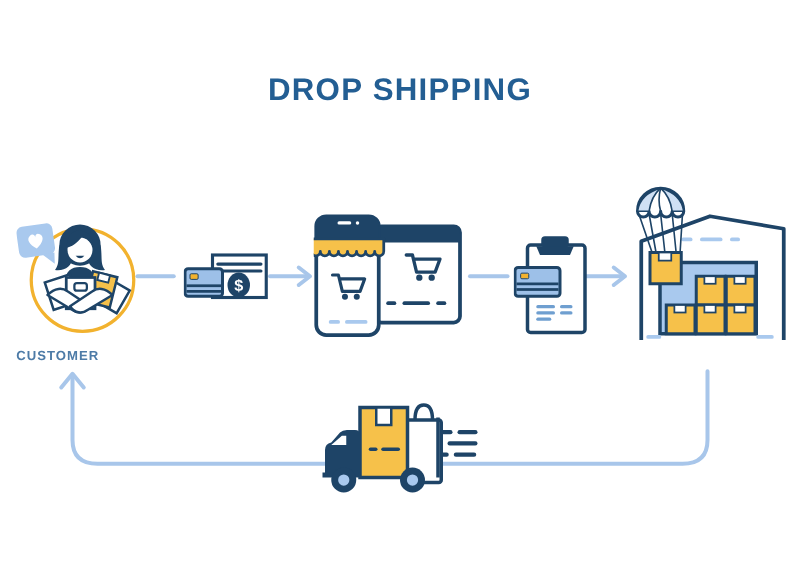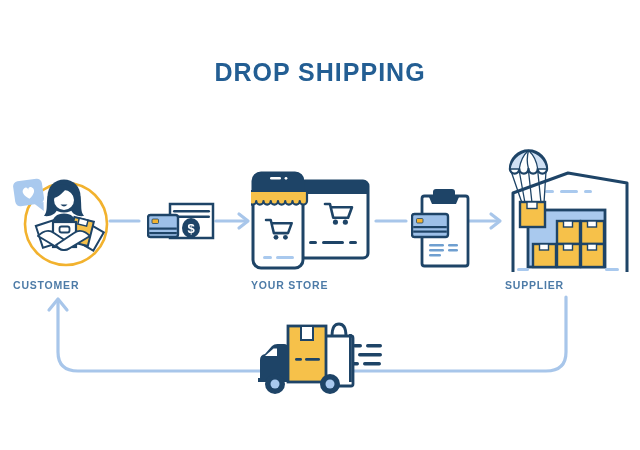--- a/index.html
+++ b/index.html
@@ -114,21 +114,20 @@
       <path d="M-2 31 H56 V41 a3.625 3.625 0 0 1 -7.25 0 a3.625 3.625 0 0 1 -7.25 0 a3.625 3.625 0 0 1 -7.25 0 a3.625 3.625 0 0 1 -7.25 0 a3.625 3.625 0 0 1 -7.25 0 a3.625 3.625 0 0 1 -7.25 0 a3.625 3.625 0 0 1 -7.25 0 a3.625 3.625 0 0 1 -7.25 0 Z" fill="#f6c14a" stroke="#1e4467" stroke-width="2.2" stroke-linejoin="round"></path>
       <g transform="translate(15,60) scale(1.05)">
         <path d="M0 0 h4.5 l3 12.5 h13.5 l3.5 -9.5 h-18.5" fill="none" stroke="#1e4467" stroke-width="2.4" stroke-linecap="round" stroke-linejoin="round"></path>
         <circle cx="9.5" cy="16.5" r="2.3" fill="#1e4467"></circle>
         <circle cx="18.5" cy="16.5" r="2.3" fill="#1e4467"></circle>
       </g>
       <rect x="12" y="96" width="9" height="3" rx="1.5" fill="#a9c9ee"></rect>
       <rect x="25" y="96" width="18" height="3" rx="1.5" fill="#a9c9ee"></rect>
     </g>
   </svg>
-  <div class="node-label" style="left:251px;top:279px;width:126px;">YOUR STORE</div>
 
   <svg class="icon" style="left:411px;top:186px;" width="60" height="84" viewBox="0 0 60 84">
     <g>
       <rect x="11" y="10" width="46" height="70" rx="2.5" fill="#ffffff" stroke="#1e4467" stroke-width="2.8"></rect>
       <rect x="22" y="3" width="22" height="9" rx="3" fill="#1e4467"></rect>
       <polygon points="18,11 48,11 45,18 21,18" fill="#1e4467"></polygon>
       <rect x="18" y="58" width="15" height="2.6" rx="1.3" fill="#6f9fd0"></rect>
       <rect x="37" y="58" width="10" height="2.6" rx="1.3" fill="#6f9fd0"></rect>
       <rect x="18" y="63" width="15" height="2.6" rx="1.3" fill="#6f9fd0"></rect>
       <rect x="37" y="63" width="10" height="2.6" rx="1.3" fill="#6f9fd0"></rect>
@@ -175,21 +174,20 @@
     <g>
       <path d="M6 36 L17 68 M14.25 36 L20 68 M23.5 36 L27 68 M32.75 36 L36 68 M41 36 L39 68" stroke="#1e4467" stroke-width="1.3" fill="none"></path>
       <path d="M5 34 A18.5 18.5 0 0 1 42 34 a4.625 4.625 0 0 1 -9.25 0 a4.625 4.625 0 0 1 -9.25 0 a4.625 4.625 0 0 1 -9.25 0 a4.625 4.625 0 0 1 -9.25 0 Z" fill="#ffffff" stroke="#1e4467" stroke-width="2.4" stroke-linejoin="round"></path>
       <path d="M5 34 Q7 20 23.5 15.5 Q16 22 14.25 34 Z" fill="#cfe0f4" stroke="#1e4467" stroke-width="1.3"></path>
       <path d="M42 34 Q40 20 23.5 15.5 Q31 22 32.75 34 Z" fill="#cfe0f4" stroke="#1e4467" stroke-width="1.3"></path>
       <path d="M23.5 15.5 Q21 25 23.5 34" stroke="#1e4467" stroke-width="1.3" fill="none"></path>
       <rect x="15" y="67" width="25" height="25" fill="#f6c14a" stroke="#1e4467" stroke-width="2.4"></rect>
       <rect x="22" y="67" width="10" height="6.5" fill="#ffffff" stroke="#1e4467" stroke-width="1.4"></rect>
     </g>
   </svg>
-  <div class="node-label" style="left:505px;top:279px;width:126px;">SUPPLIER</div>
 
   <svg class="icon" style="left:250px;top:320px;" width="140" height="88" viewBox="0 0 140 88">
     <g>
       <rect x="103" y="24" width="9" height="3.4" rx="1.7" fill="#1e4467"></rect>
       <rect x="116" y="24" width="16" height="3.4" rx="1.7" fill="#1e4467"></rect>
       <rect x="108" y="33" width="24" height="3.4" rx="1.7" fill="#1e4467"></rect>
       <rect x="101" y="42" width="8" height="3.4" rx="1.7" fill="#1e4467"></rect>
       <rect x="113" y="42" width="18" height="3.4" rx="1.7" fill="#1e4467"></rect>
     </g>
     <rect x="8" y="58" width="96" height="4" fill="#1e4467"></rect>

